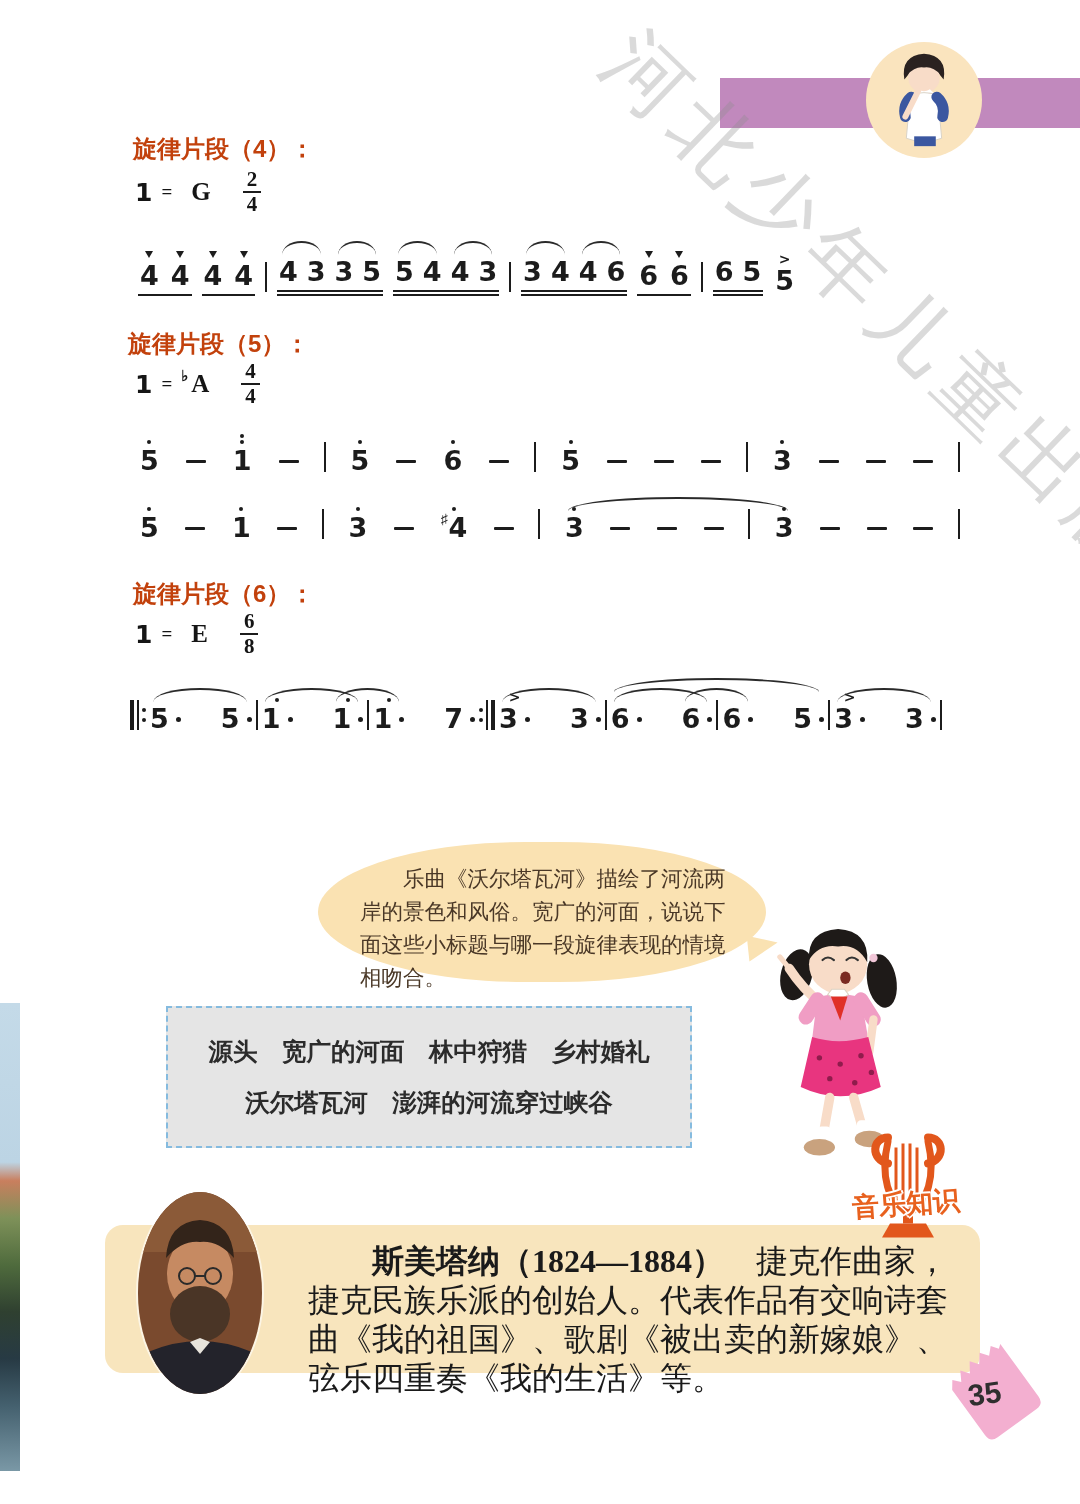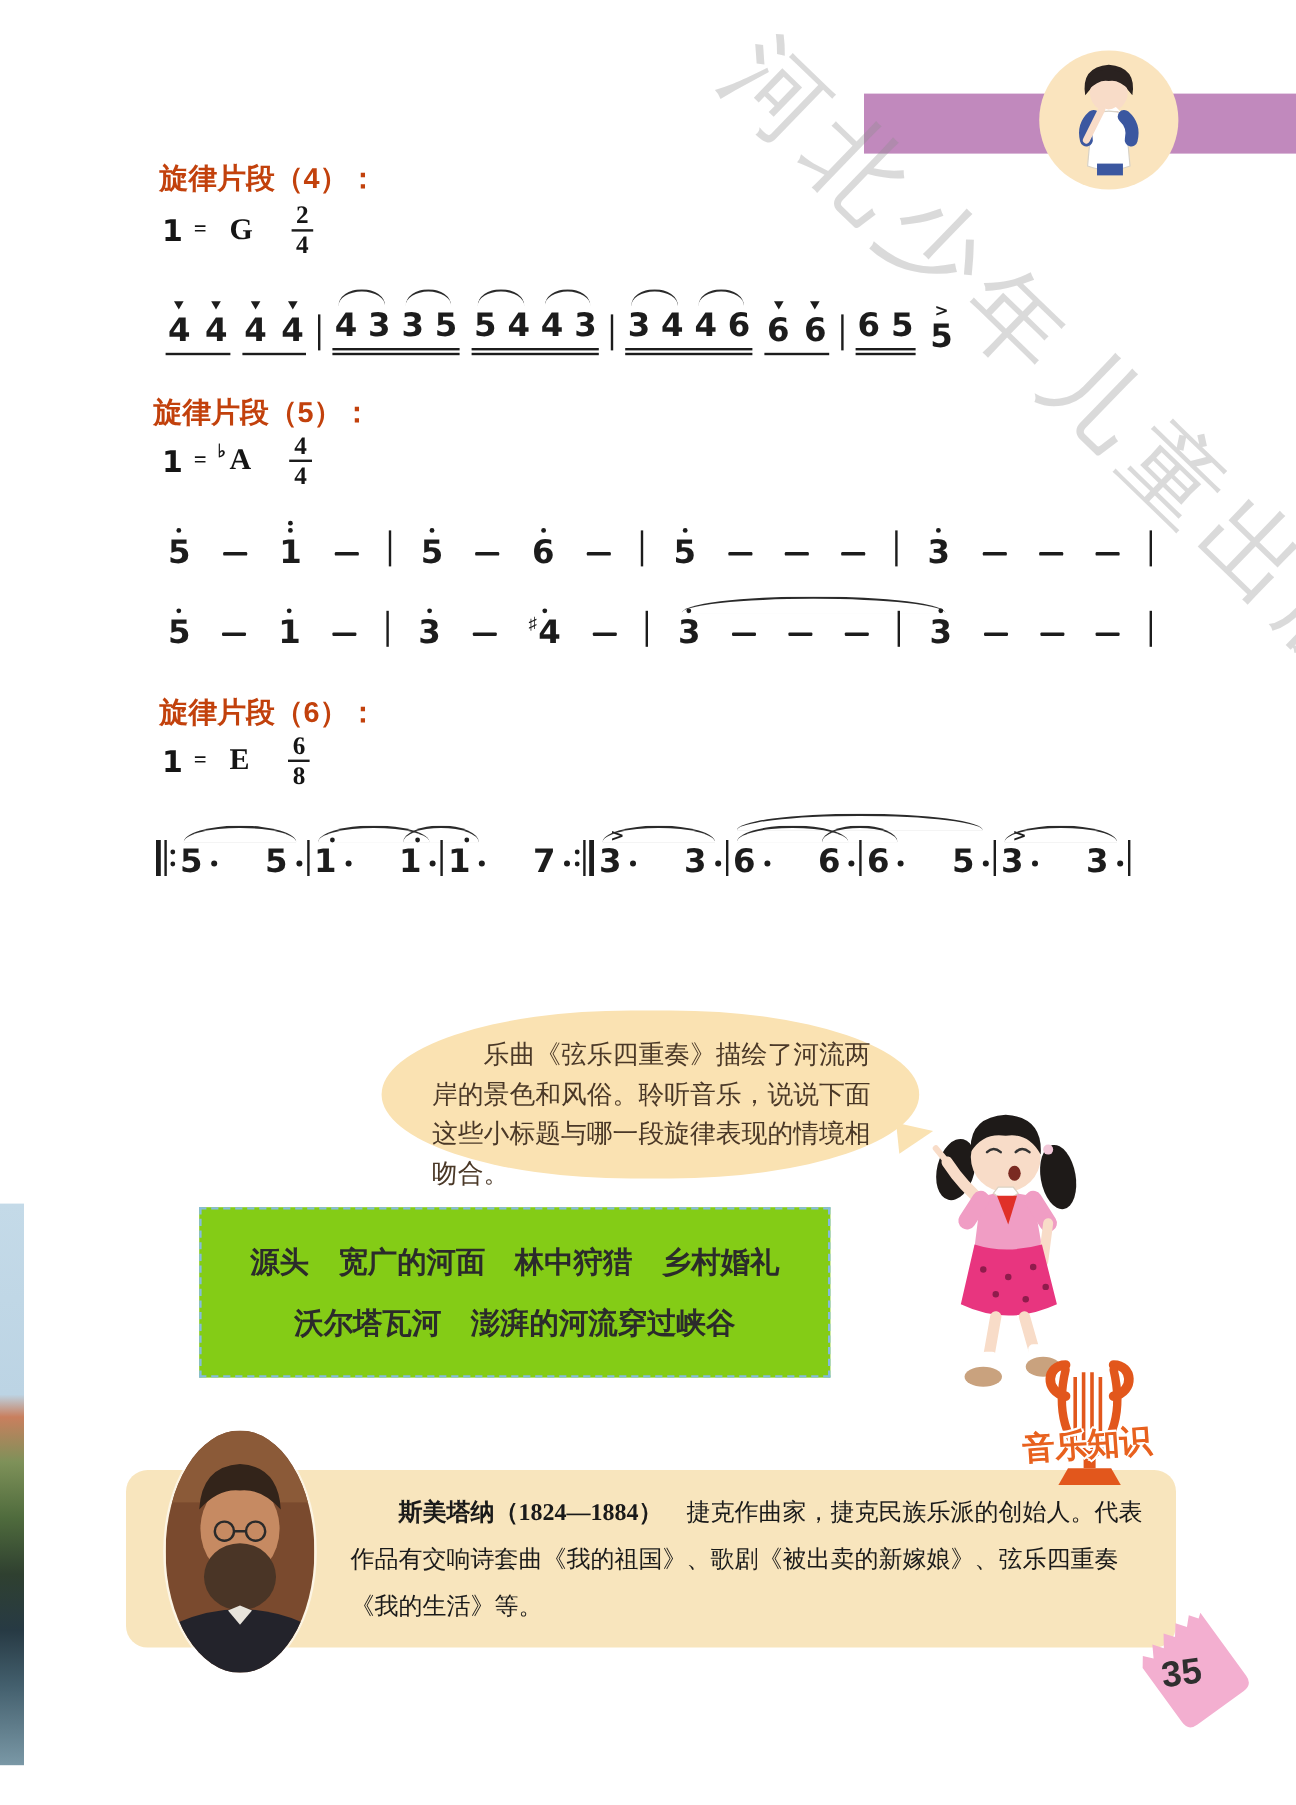--- a/index.html
+++ b/index.html
@@ -54,34 +54,34 @@
           border-radius:50% / 54%;z-index:1;}
   .bubble-tail{position:absolute;left:748px;top:934px;width:0;height:0;
                border-top:10px solid transparent;border-bottom:16px solid transparent;
                border-left:30px solid #FAE2B2;transform:rotate(-6deg);}
   .bubble p{margin:0;padding:21px 38px 0 42px;font-family:"Liberation Serif",serif;
             font-size:21.5px;line-height:33px;color:#4a3827;text-indent:2em;}
   .girl{position:absolute;left:756px;top:906px;width:210px;height:260px;}
   
   .titles-box{position:absolute;left:166px;top:1006px;width:522px;height:138px;
               border:2.5px dashed #85BBDF;display:flex;flex-direction:column;align-items:center;
-              justify-content:center;gap:18px;background:#84cc16;}
+              justify-content:center;gap:18px;background:#e5e5e5;}
   .titles-box div{font-weight:700;font-size:24.5px;color:#2b2b2b;}
   
   .badge{position:absolute;left:858px;top:1128px;width:150px;height:118px;z-index:4;}
   .badge-label{position:absolute;left:-6px;top:58px;font-weight:700;font-size:27px;color:#E8611E;
                transform:rotate(-4deg);white-space:nowrap;
                text-shadow:-2px 0 #fff,2px 0 #fff,0 -2px #fff,0 2px #fff,-1px -1px #fff,1px 1px #fff;}
   
   .composer-box{position:absolute;left:105px;top:1225px;width:875px;height:148px;background:#F8E5BD;
                 border-radius:18px;z-index:1;}
   .portrait{position:absolute;left:138px;top:1192px;width:124px;height:202px;border-radius:50%;
             overflow:hidden;z-index:2;box-shadow:0 0 0 2px rgba(255,255,255,.6);}
-  .composer-text{position:absolute;left:292px;top:1242px;width:660px;z-index:2;
-                 font-family:"Liberation Serif",serif;font-size:20px;line-height:39px;color:#1a1a1a;
+  .composer-text{position:absolute;left:308px;top:1242px;width:660px;z-index:2;
+                 font-family:"Liberation Serif",serif;font-size:32px;line-height:39px;color:#1a1a1a;
                  text-indent:2em;margin:0;}
   .composer-text b{font-weight:700;}
   
   .page-flag{position:absolute;left:938px;top:1338px;width:110px;height:104px;z-index:5;}
   .left-strip{position:absolute;left:0;top:1003px;width:20px;height:468px;
               background:linear-gradient(#C4DAE8 0%,#BCD4E4 34%,#C97F5E 38%,#7E9159 46%,
                          #4F6B3D 56%,#2F4030 66%,#273A44 76%,#44606E 86%,#7A98A6 100%);}
 </style>
 </head>
 <body>
@@ -784,21 +784,21 @@
     <div class="slur" style="left: 134.734px; width: 93.5938px; top: 12px;"></div>
     <div class="slur" style="left: 205.531px; width: 63.6875px; top: 12px;"></div>
     <div class="slur" style="left: 372.109px; width: 93.5938px; top: 12px;"></div>
     <div class="slur" style="left: 483.797px; width: 93.5938px; top: 12px;"></div>
     <div class="slur" style="left: 554.594px; width: 63.6875px; top: 12px;"></div>
     <div class="slur" style="left: 483.797px; width: 205.281px; top: 2px;"></div>
     <div class="slur" style="left: 707.172px; width: 93.5938px; top: 12px;"></div>
   </div>
 
 <div class="bubble">
-  <p>乐曲《弦乐四重奏》描绘了河流两岸的景色和风俗。聆听音乐，说说下面这些小标题与哪一段旋律表现的情境相吻合。</p>
+  <p>乐曲《沃尔塔瓦河》描绘了河流两岸的景色和风俗。宽广的河面，说说下面这些小标题与哪一段旋律表现的情境相吻合。</p>
 </div>
 <div class="bubble-tail"></div>
 
 <div class="girl">
   <svg width="210" height="260" viewBox="0 0 200 250">
     <ellipse cx="38" cy="66" rx="15" ry="25" fill="#1e1a18" transform="rotate(14 38 66)"></ellipse>
     <ellipse cx="120" cy="72" rx="14" ry="26" fill="#1e1a18" transform="rotate(-10 120 72)"></ellipse>
     <circle cx="78" cy="56" r="28" fill="#F8DCC8"></circle>
     <path d="M50 52 Q48 24 78 22 Q108 24 106 54 Q96 36 78 39 Q60 36 50 52 Z" fill="#1e1a18"></path>
     <circle cx="112" cy="50" r="4" fill="#F2C7D8"></circle>

